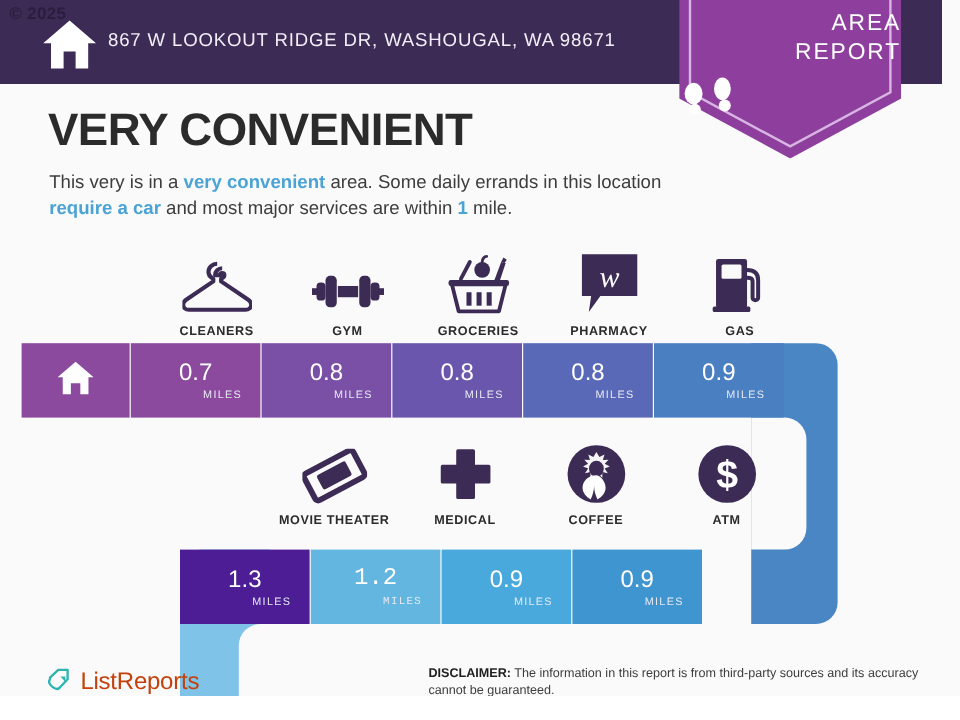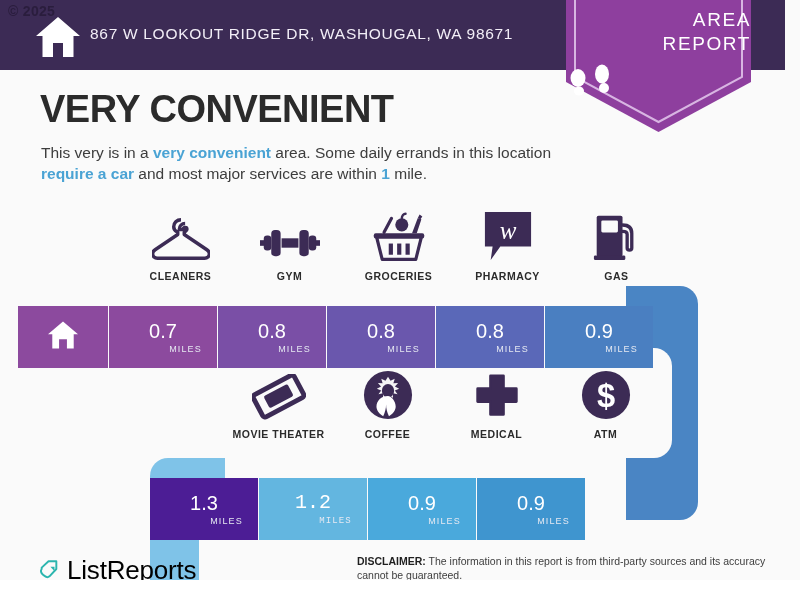--- a/index.html
+++ b/index.html
@@ -43,21 +43,21 @@
     position:absolute;left:40px;top:88px;
     font-size:38px;font-weight:bold;letter-spacing:-.5px;color:#2b2b2b;
   }
   .subtext{
     position:absolute;left:41px;top:142px;width:530px;
     font-size:15.5px;line-height:21px;color:#3d3d3d;
   }
   .hl{color:#4aa3d4;font-weight:bold;}
 
   
-  .band{position:absolute;margin-top:20px;}
+  .band{position:absolute;}
   .band-upper{left:18px;top:286px;width:680px;height:62px;}
   .band-lower{left:150px;top:458px;width:548px;height:62px;}
   .band-corner-r{
     position:absolute;left:626px;top:286px;width:72px;height:234px;
     background:#4a85c4;border-radius:0 18px 18px 0;
   }
   .band-corner-l{
     position:absolute;left:150px;top:458px;width:75px;height:142px;
     background:#7fc3e8;border-radius:18px 0 0 0;
   }
@@ -78,21 +78,21 @@
   
   .iconrow{position:absolute;display:flex;}
   .iconcell{display:flex;flex-direction:column;align-items:center;justify-content:flex-end;}
   .iconcell .glyph{height:52px;display:flex;align-items:flex-end;justify-content:center;}
   .iconcell .cap{
     margin-top:8px;font-size:10.5px;font-weight:bold;letter-spacing:.5px;color:#2b2b2b;white-space:nowrap;
   }
 
   
   .logo{position:absolute;left:38px;top:555px;display:flex;align-items:center;gap:7px;z-index:20;}
-  .logo-text{font-size:26px;color:#000000;letter-spacing:-.2px;}
+  .logo-text{font-size:20px;color:#c2410c;letter-spacing:-.2px;}
   .disclaimer{
     position:absolute;left:357px;top:554px;width:420px;
     font-size:10.5px;line-height:14px;color:#3d3d3d;
   }
   .disclaimer b{color:#1f1f1f;}
 </style>
 </head>
 <body>
 
 <div id="page">
@@ -251,43 +251,43 @@
             <g transform="rotate(-28 28 23)">
               <rect x="4" y="9" width="48" height="26" rx="3" fill="none" stroke="#3c2b55" stroke-width="5"></rect>
               <rect x="14" y="15" width="28" height="14" rx="2" fill="#3c2b55"></rect>
             </g>
           </svg>
         </div>
         <div class="cap">MOVIE THEATER</div>
       </div>
       <div class="iconcell" style="width: 109px;">
         <div class="glyph">
+          <svg viewBox="0 0 50 50" width="46" height="46">
+            <path d="M18 2 h14 v14 h14 v14 h-14 v14 h-14 v-14 h-14 v-14 h14 z" fill="#3c2b55" stroke="#3c2b55" stroke-width="3" stroke-linejoin="round"></path>
+          </svg>
+        </div>
+        <div class="cap">MEDICAL</div>
+      </div>
+      <div class="iconcell" style="width: 109px;">
+        <div class="glyph">
           <svg viewBox="0 0 52 52" width="50" height="50">
             <circle cx="26" cy="26" r="25" fill="#3c2b55"></circle>
             <g fill="#ffffff">
               <path d="M26 7 l2.6 4.2 4.4-2.1 -1.4 4.7 4.9-.2 -3.3 3.6 4.4 2.2 -4.5 1.9 2.8 4 -4.8-1 .1 4.9 -3.6-3.3 -1.6 4.6 -1.6-4.6 -3.6 3.3 .1-4.9 -4.8 1 2.8-4 -4.5-1.9 4.4-2.2 -3.3-3.6 4.9 .2 -1.4-4.7 4.4 2.1z" opacity=".95"></path>
               <ellipse cx="26" cy="21.5" rx="6.4" ry="7" fill="#3c2b55"></ellipse>
               <path d="M26 27 c-7 0-12 5-12 11 0 4 3 8 7 10 2-4 3-8 3-12 0 4 1 8 3 12 4-2 7-6 7-10 0-6-5-11-8-11z"></path>
               <ellipse cx="22.6" cy="20.5" rx="1.4" ry="1.7" fill="#3c2b55"></ellipse>
               <ellipse cx="29.4" cy="20.5" rx="1.4" ry="1.7" fill="#3c2b55"></ellipse>
             </g>
           </svg>
         </div>
         <div class="cap">COFFEE</div>
       </div>
       <div class="iconcell" style="width: 109px;">
         <div class="glyph">
-          <svg viewBox="0 0 50 50" width="46" height="46">
-            <path d="M18 2 h14 v14 h14 v14 h-14 v14 h-14 v-14 h-14 v-14 h14 z" fill="#3c2b55" stroke="#3c2b55" stroke-width="3" stroke-linejoin="round"></path>
-          </svg>
-        </div>
-        <div class="cap">MEDICAL</div>
-      </div>
-      <div class="iconcell" style="width: 109px;">
-        <div class="glyph">
           <svg viewBox="0 0 52 52" width="50" height="50">
             <circle cx="26" cy="26" r="25" fill="#3c2b55"></circle>
             <text x="26" y="38" text-anchor="middle" font-family="'Liberation Sans',sans-serif" font-weight="bold" font-size="34" fill="#ffffff">$</text>
           </svg>
         </div>
         <div class="cap">ATM</div>
       </div>
     </div>
 
   <div class="logo">

